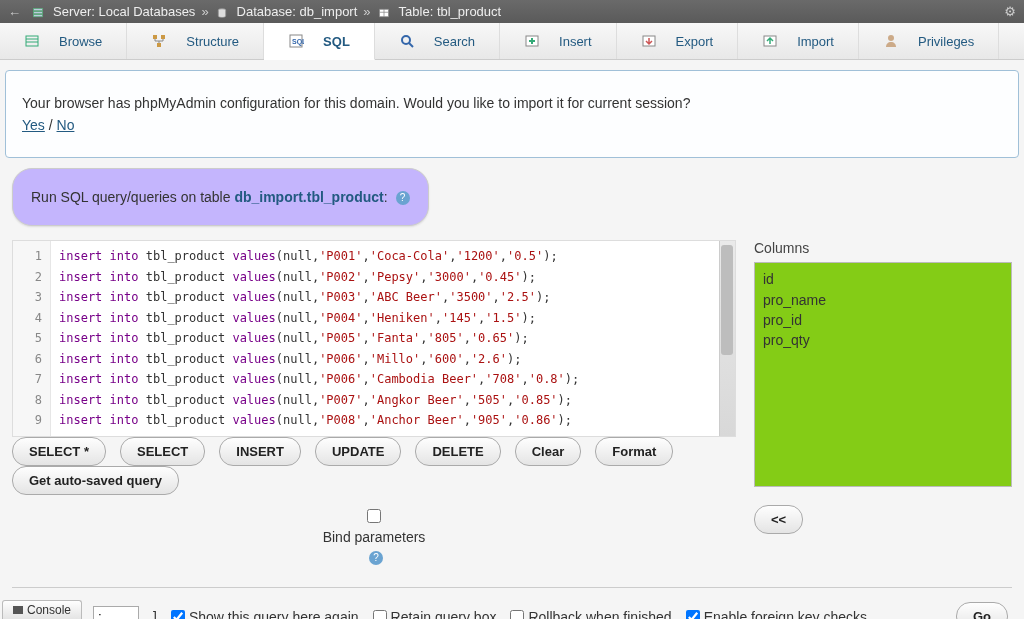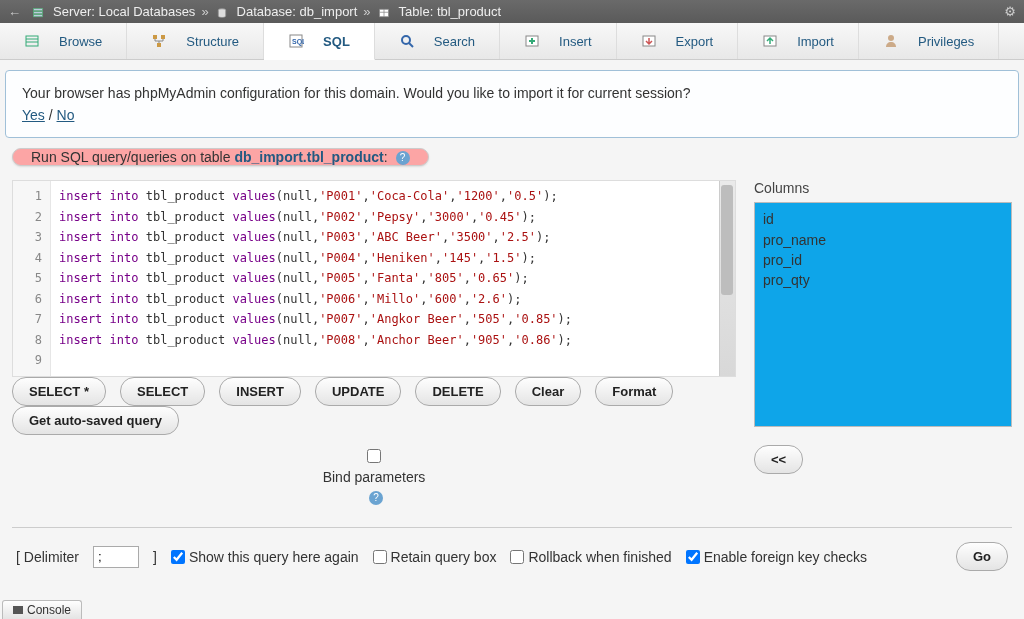--- a/index.html
+++ b/index.html
@@ -13,28 +13,28 @@
 .topbar .gear { position: absolute; right: 8px; color: #ccc; }
 .db-ico { width: 14px; height: 12px; display: inline-block; vertical-align: middle; margin-right: 2px; }
 
 
 .tabs { background: linear-gradient(#f8f8f8,#e8e8e8); border-bottom: 1px solid #ccc; display: flex; padding: 0; }
 .tab { padding: 10px 24px; border-right: 1px solid #ddd; display: flex; align-items: center; gap: 19px; color: #235a81; cursor: pointer; font-size: 13px; }
 .tab.active { background: #fff; border-bottom: 1px solid #fff; margin-bottom: -1px; font-weight: bold; }
 .tab-ico { width: 16px; height: 16px; display: inline-block; }
 
 
-.notice { margin: 10px 5px 10px 5px; padding: 14px 16px; background: #fdfeff; border: 1px solid #a0c0d8; border-radius: 4px; color: #333; font-size: 14px; }
+.notice { margin: 10px 5px 10px 5px; padding: 24px 16px; background: #fdfeff; border: 1px solid #a0c0d8; border-radius: 4px; color: #333; font-size: 14px; }
 .notice a { color: #235a81; text-decoration: underline; }
 
 
 .page { padding: 0 12px 12px 12px; }
 
 
-.bubble { display: inline-block; background: #fca5a5; border: 1px solid #ccc; border-radius: 20px; padding: 0 18px; font-size: 14px; box-shadow: 0 1px 2px rgba(0,0,0,0.1); margin-bottom: 14px; }
+.bubble { display: inline-block; background: #c4b5fd; border: 1px solid #ccc; border-radius: 20px; padding: 20px 18px; font-size: 14px; box-shadow: 0 1px 2px rgba(0,0,0,0.1); margin-bottom: 14px; }
 .bubble b { color: #235a81; font-weight: bold; }
 .help-ico { display: inline-block; width: 14px; height: 14px; border-radius: 50%; background: #6aa3d1; color: #fff; font-size: 10px; line-height: 14px; text-align: center; vertical-align: middle; margin-left: 4px; }
 
 
 .cols { display: flex; gap: 18px; align-items: flex-start; }
 .left { flex: 1; min-width: 0; }
 .right { width: 258px; }
 
 
 .editor-wrap { position: relative; display: flex; background: #fff; border: 1px solid #ddd; font-family: Consolas, Menlo, monospace; font-size: 12px; height: 197px; overflow: hidden; }
@@ -49,21 +49,21 @@
 
 
 .btnrow { display: flex; gap: 14px; flex-wrap: wrap; }
 .btn { background: linear-gradient(#fefefe,#e4e4e4); border: 1px solid #aaa; border-radius: 14px; padding: 6px 16px; font-weight: bold; font-size: 13px; cursor: pointer; color: #222; }
 
 
 .chkrow { margin-top: 14px; font-size: 14px; display: flex; align-items: center; gap: 6px; flex-direction: column; }
 
 
 .panel-label { color: #444; margin-bottom: 6px; font-size: 14px; }
-.col-list { background: #0ea5e9; border: 1px solid #bbb; height: 225px; padding: 6px 8px; font-size: 14px; line-height: 1.45; overflow: auto; }
+.col-list { background: #84cc16; border: 1px solid #bbb; height: 225px; padding: 6px 8px; font-size: 14px; line-height: 1.45; overflow: auto; }
 .col-list div { cursor: pointer; }
 .small-btn-row { margin-top: 18px; }
 
 
 .footer { margin-top: 22px; padding: 14px 4px 6px 4px; border-top: 1px solid #ccc; display: flex; align-items: center; gap: 14px; font-size: 14px; position: relative; }
 .footer .delim-input { width: 46px; height: 22px; border: 1px solid #aaa; padding: 0 4px; background: #fff; }
 .footer label { display: flex; align-items: center; gap: 4px; }
 .go-btn { margin-left: auto; }
 
 
@@ -209,20 +209,21 @@
             <div>8</div>
             <div>9</div>
         </div>
         <div class="code" id="code-lines">
             <div class="line"><span class="kw">insert into</span> tbl_product <span class="kw">values</span>(null,<span class="val">'P001'</span>,<span class="val">'Coca-Cola'</span>,<span class="val">'1200'</span>,<span class="val">'0.5'</span>);</div>
             <div class="line"><span class="kw">insert into</span> tbl_product <span class="kw">values</span>(null,<span class="val">'P002'</span>,<span class="val">'Pepsy'</span>,<span class="val">'3000'</span>,<span class="val">'0.45'</span>);</div>
             <div class="line"><span class="kw">insert into</span> tbl_product <span class="kw">values</span>(null,<span class="val">'P003'</span>,<span class="val">'ABC Beer'</span>,<span class="val">'3500'</span>,<span class="val">'2.5'</span>);</div>
             <div class="line"><span class="kw">insert into</span> tbl_product <span class="kw">values</span>(null,<span class="val">'P004'</span>,<span class="val">'Heniken'</span>,<span class="val">'145'</span>,<span class="val">'1.5'</span>);</div>
             <div class="line"><span class="kw">insert into</span> tbl_product <span class="kw">values</span>(null,<span class="val">'P005'</span>,<span class="val">'Fanta'</span>,<span class="val">'805'</span>,<span class="val">'0.65'</span>);</div>
             <div class="line"><span class="kw">insert into</span> tbl_product <span class="kw">values</span>(null,<span class="val">'P006'</span>,<span class="val">'Millo'</span>,<span class="val">'600'</span>,<span class="val">'2.6'</span>);</div>
+            <div class="line"><span class="kw">insert into</span> tbl_product <span class="kw">values</span>(null,<span class="val">'P006'</span>,<span class="val">'Cambodia Beer'</span>,<span class="val">'708'</span>,<span class="val">'0.8'</span>);</div>
             <div class="line"><span class="kw">insert into</span> tbl_product <span class="kw">values</span>(null,<span class="val">'P007'</span>,<span class="val">'Angkor Beer'</span>,<span class="val">'505'</span>,<span class="val">'0.85'</span>);</div>
             <div class="line"><span class="kw">insert into</span> tbl_product <span class="kw">values</span>(null,<span class="val">'P008'</span>,<span class="val">'Anchor Beer'</span>,<span class="val">'905'</span>,<span class="val">'0.86'</span>);</div>
           </div>
         <div class="scroll-hint">
             <div class="scroll-thumb"></div>
           </div>
       </div>
 
       <div class="btnrow">
         <button class="btn">SELECT *</button>

